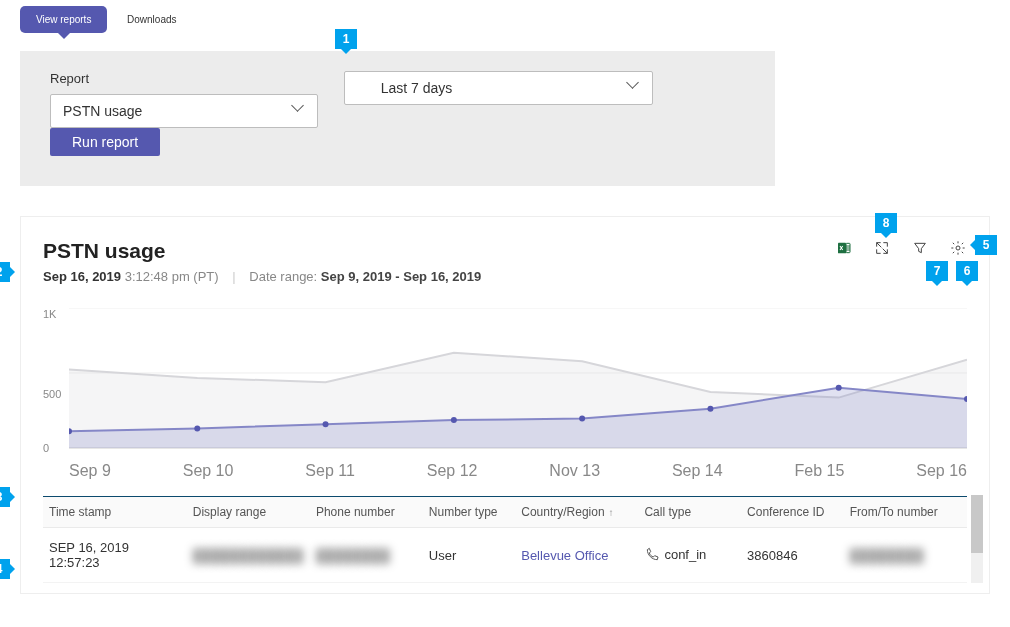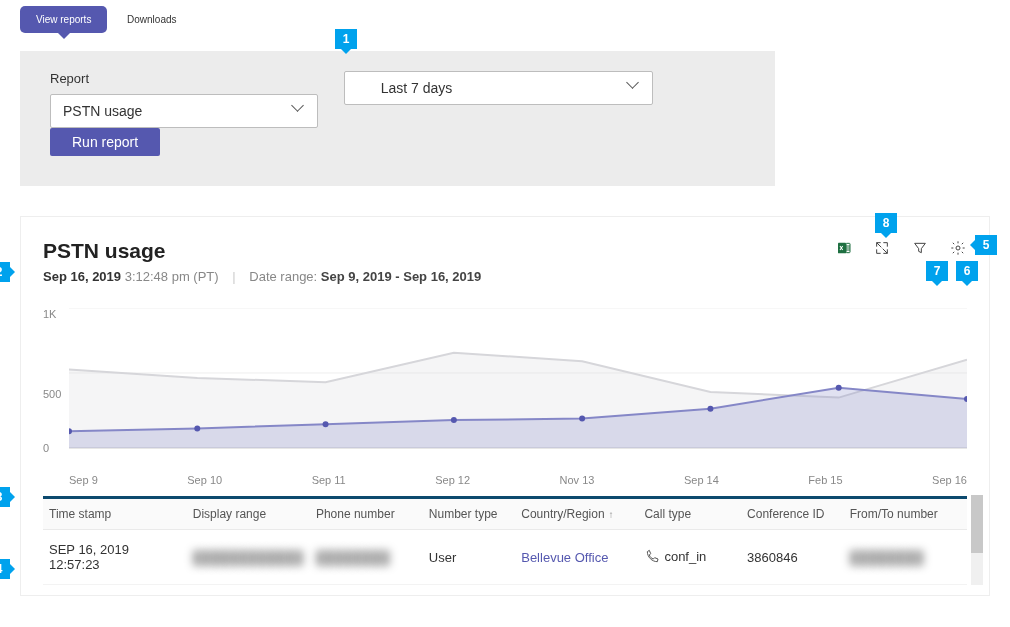--- a/index.html
+++ b/index.html
@@ -91,27 +91,27 @@
   .subtab {
     display: inline-block; font-size: 13px; font-weight: 700;
     letter-spacing: .5px; color: #555; margin-right: 28px; padding-bottom: 4px;
     cursor: pointer;
   }
   .subtab.active { color: #5558af; }
 
   .chart-area { position: relative; height: 170px; margin-top: 24px; }
   .y-label { position: absolute; font-size: 11px; color: #888; left: 0; }
   .chart-svg { width: 100%; height: 150px; display: block; }
-  .x-labels { display: flex; justify-content: space-between; font-size: 11px; color: #888; margin-left: 26px; margin-top: 16px; }
+  .x-labels { display: flex; justify-content: space-between; font-size: 16px; color: #888; margin-left: 26px; margin-top: 4px; }
   .x-labels span { flex: 0 0 auto; }
 
   .table-wrap { margin-top: 18px; position: relative; }
   .tbl { width: 100%; border-collapse: collapse; table-layout: fixed; }
   .tbl th {
-    background: #fafafa; border-top: 3px solid #0c4a6e; border-bottom: 1px solid #eaeaea;
+    background: #fafafa; border-top: 1px solid #0c4a6e; border-bottom: 1px solid #eaeaea;
     font-weight: 400; font-size: 12px; color: #555; text-align: left; padding: 8px 6px;
   }
   .tbl td { padding: 12px 6px; font-size: 13px; border-bottom: 1px solid #f3f3f3; }
   .sort-arrow { font-size: 10px; color: #888; margin-left: 4px; }
   .link-cell { color: #5558af; cursor: pointer; }
   .blur { color: transparent; text-shadow: 0 0 8px rgba(0,0,0,.35); user-select: none; }
   .calltype-ico { width: 16px; height: 16px; display: inline-block; vertical-align: middle; margin-right: 4px; }
   .calltype-ico svg { stroke: #555; fill: none; stroke-width: 1.5; }
   .scroll-gutter {
     position: absolute; right: -16px; top: -1px; bottom: 0; width: 12px;

